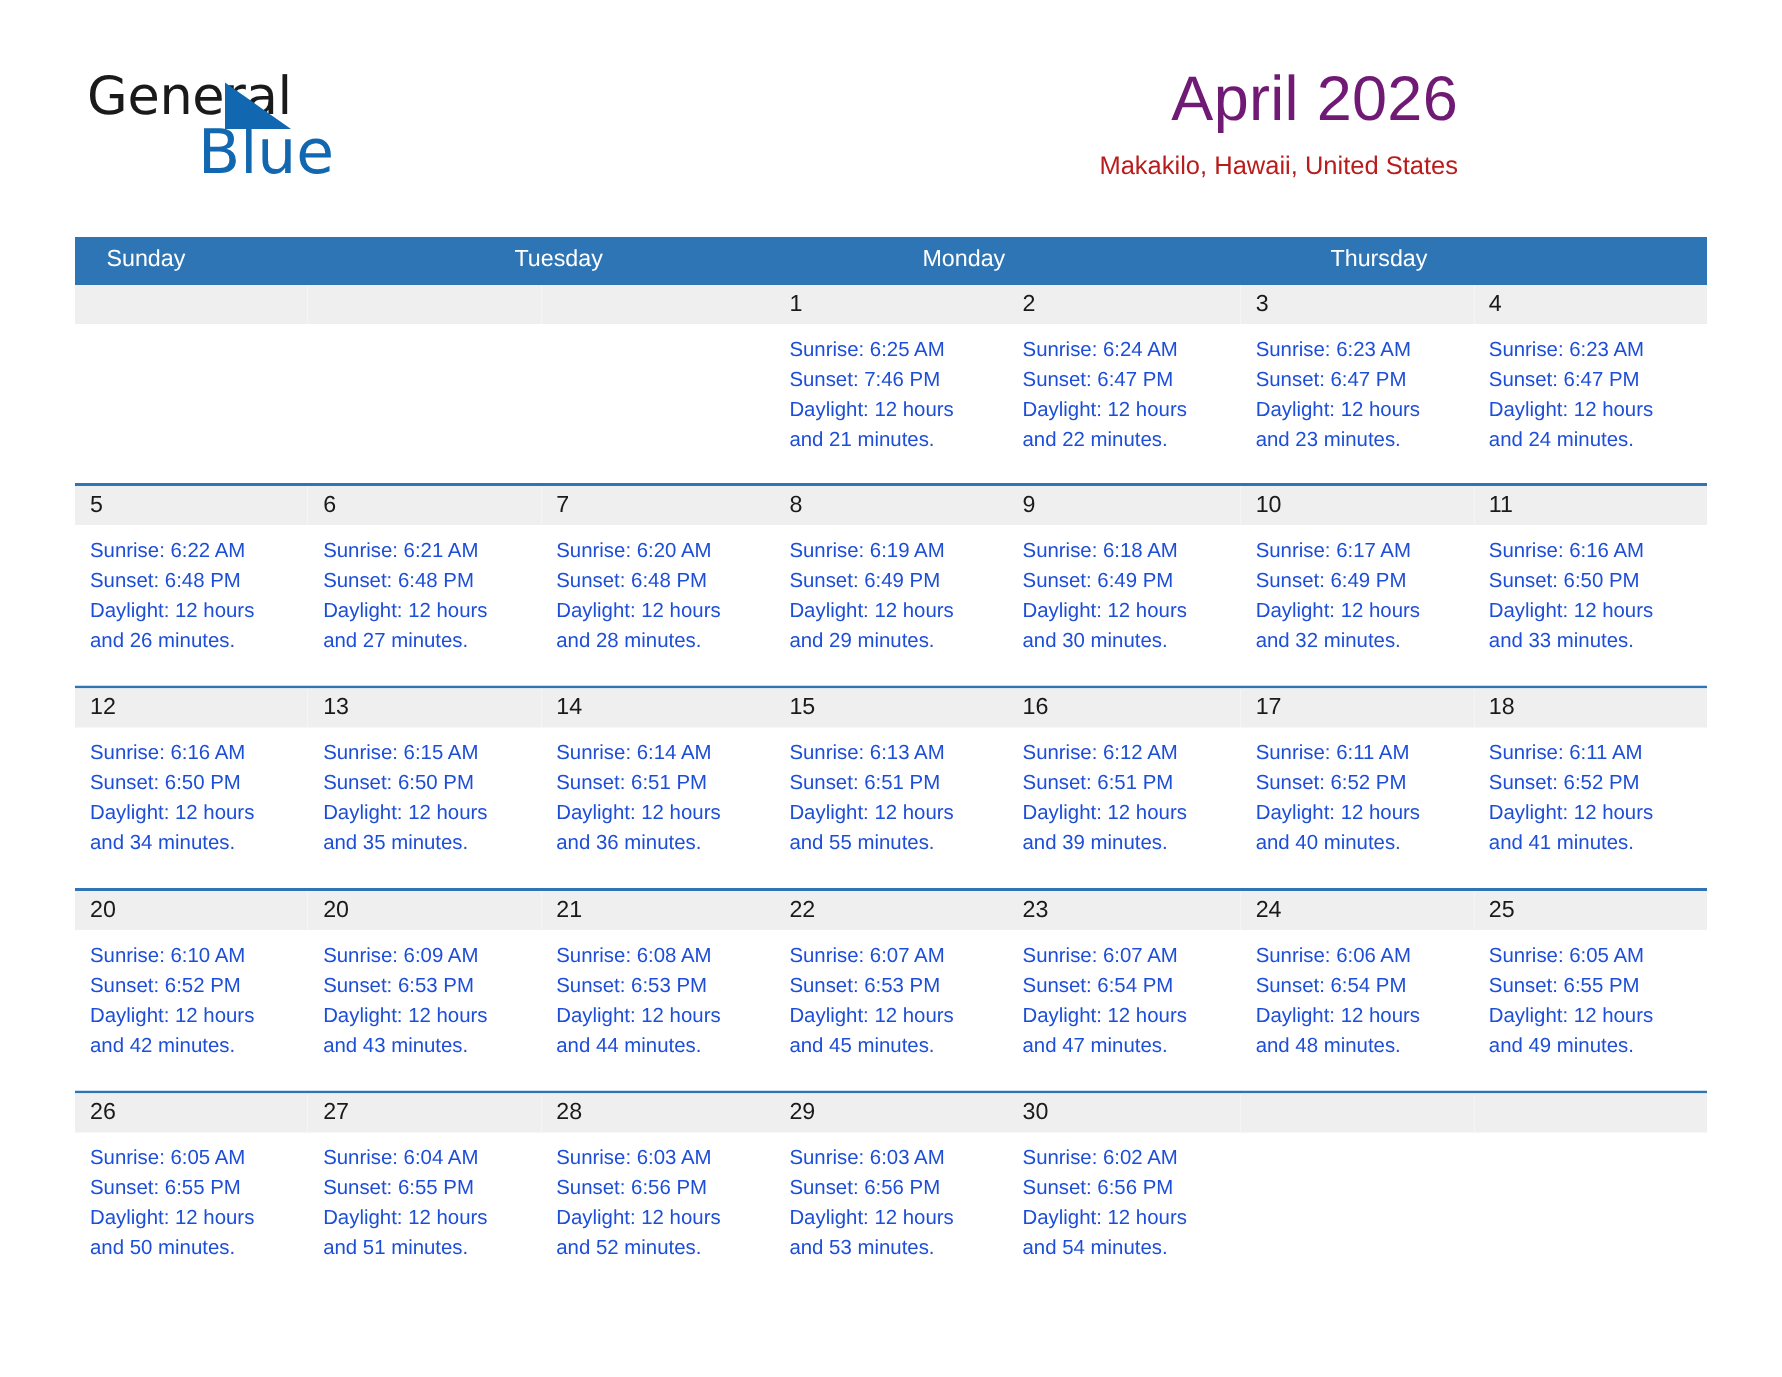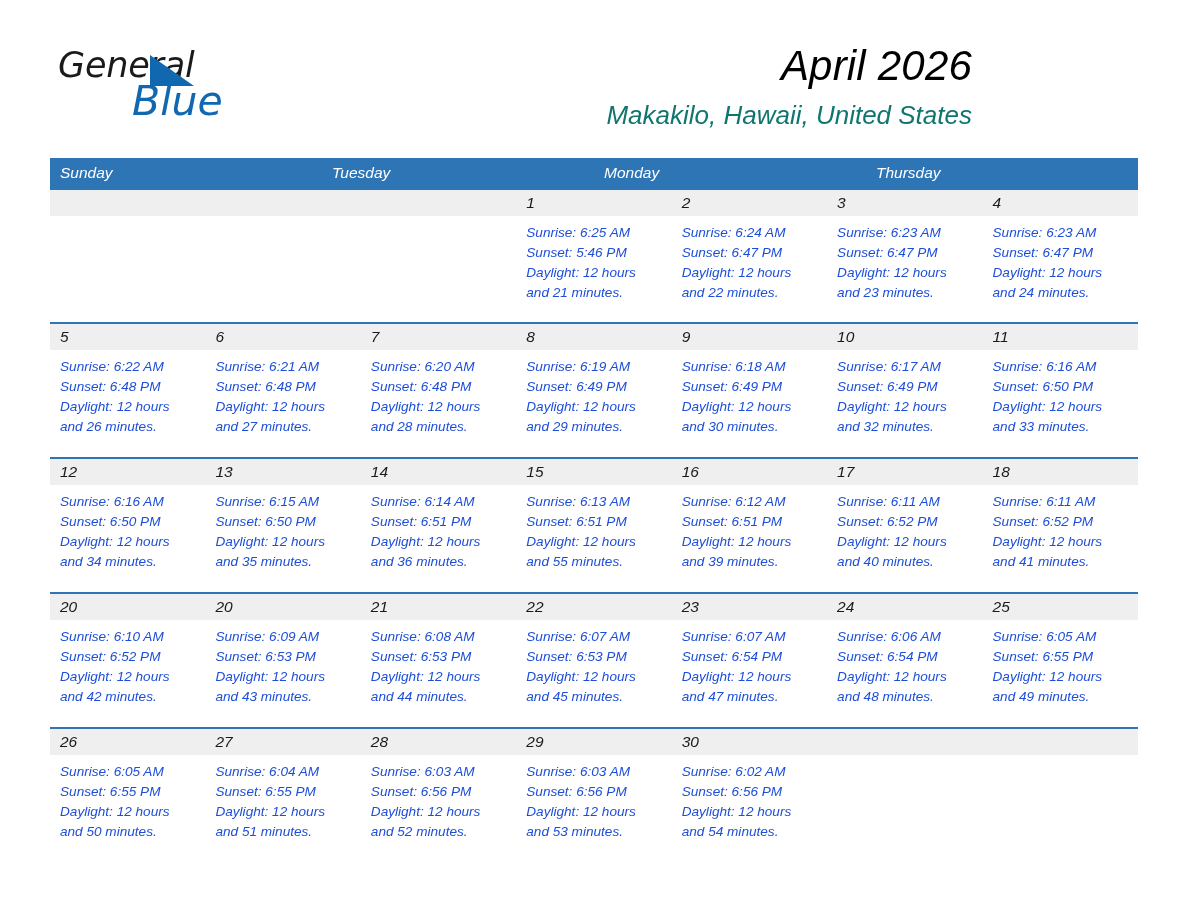--- a/index.html
+++ b/index.html
@@ -13,21 +13,20 @@
     font-family: "Liberation Sans", sans-serif;
     color: #000000;
     overflow: hidden;
   }
 
   .page {
     position: relative;
     width: 1028px;
     height: 918px;
     box-sizing: border-box;
-    font-style: italic;
   }
 
   
   .top {
     position: relative;
     height: 118px;
     padding: 0 52px;
     box-sizing: border-box;
   }
 
@@ -70,30 +69,30 @@
 
   .title-block {
     position: absolute;
     right: 56px;
     top: 44px;
     text-align: right;
   }
   .cal-title {
     font-size: 42px;
     font-weight: 400;
-    color: #000000;
+    color: #701a75;
     line-height: 1.05;
     letter-spacing: 0.2px;
     text-align: right;
   }
   .cal-subtitle {
     margin-top: 14px;
-    font-size: 26px;
+    font-size: 17px;
     font-weight: 400;
-    color: #0f766e;
+    color: #b91c1c;
     line-height: 1.05;
   }
 
   
   .calendar {
     position: absolute;
     left: 50px;
     top: 158px;
     width: 1088px;
   }
@@ -101,21 +100,21 @@
   .weekday-header {
     display: flex;
     background: #2e75b6;
     height: 30px;
   }
   .weekday-header .wd {
     flex: 1 1 0;
     color: #ffffff;
     font-size: 15.5px;
     line-height: 30px;
-    padding-left: 10px;
+    padding-left: 21px;
     box-sizing: border-box;
     overflow: hidden;
     white-space: nowrap;
   }
 
   .week {
     display: flex;
     border-top: 2px solid #2e75b6;
   }
   .week:first-of-type {
@@ -210,21 +209,21 @@
           <div></div>
           <div></div>
           <div></div>
           <div></div>
         </div>
       </div>
       <div class="day">
         <div class="num-strip">1</div>
         <div class="info">
           <div>Sunrise: 6:25 AM</div>
-          <div>Sunset: 5:46 PM</div>
+          <div>Sunset: 7:46 PM</div>
           <div>Daylight: 12 hours</div>
           <div>and 21 minutes.</div>
         </div>
       </div>
       <div class="day">
         <div class="num-strip">2</div>
         <div class="info">
           <div>Sunrise: 6:24 AM</div>
           <div>Sunset: 6:47 PM</div>
           <div>Daylight: 12 hours</div>

